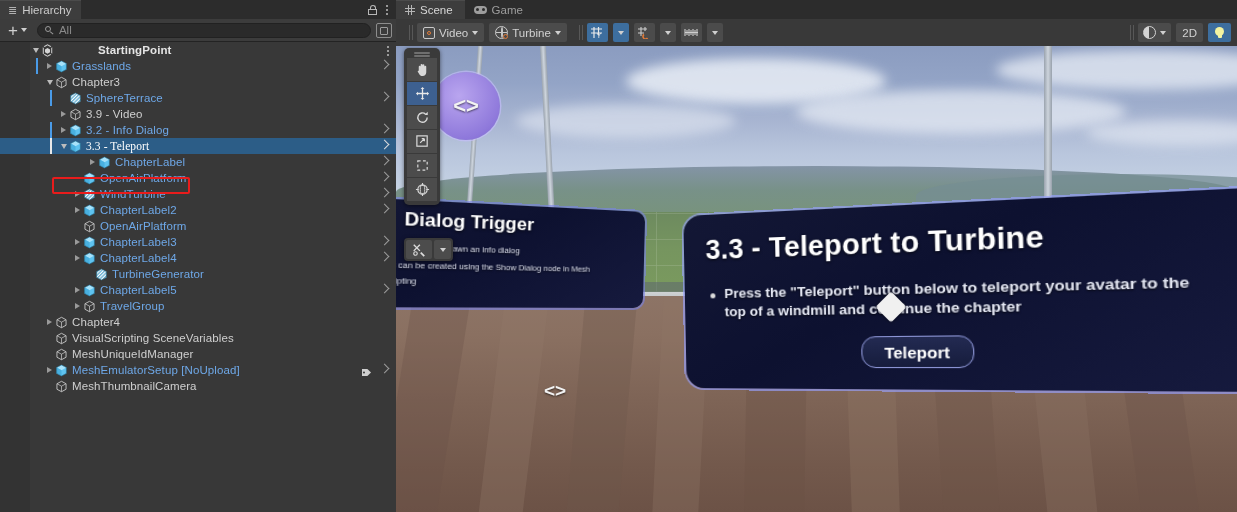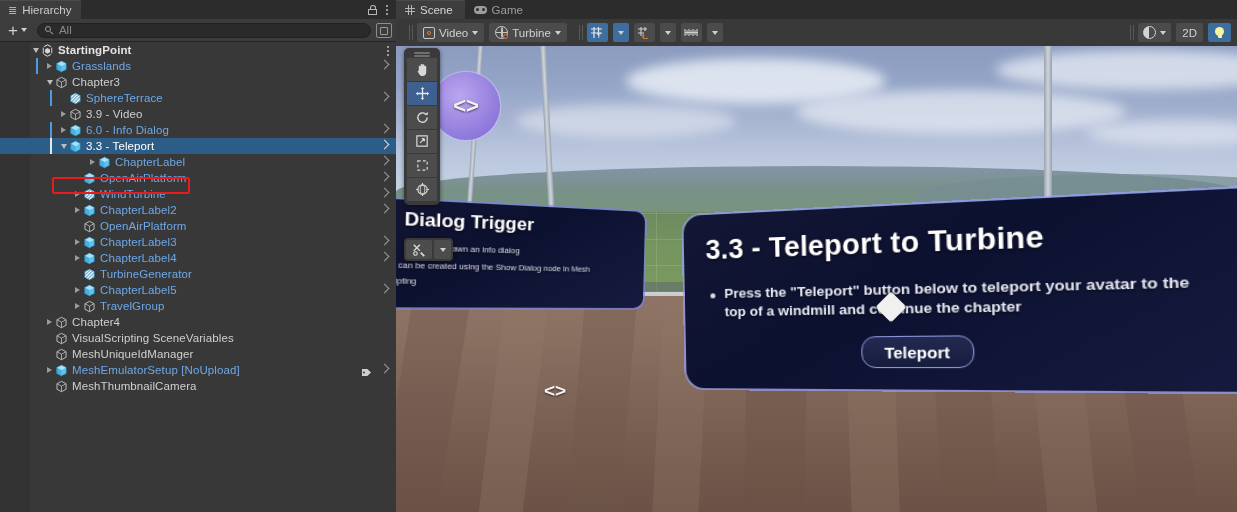--- a/index.html
+++ b/index.html
@@ -45,22 +45,22 @@
               border:1.2px solid #9d9d9d;border-radius:1px;box-sizing:border-box;}
 
   .hier-body{flex:1;background:#383838;position:relative;overflow:hidden;}
   .gutter{position:absolute;left:0;top:0;width:30px;height:100%;background:#333333;}
   .rows{position:absolute;left:0;top:0;right:0;}
 
   .row{height:16px;display:flex;align-items:center;position:relative;white-space:nowrap;}
   .row.sel{background:#2c5d87;}
   .row-name{font-size:11.5px;color:#cfcfcf;letter-spacing:.1px;}
   .row-name.prefab{color:#6ea8e8;}
-  .row-name.bold{font-weight:bold;color:#e4e4e4;}
-  .row.sel .row-name{color:#ffffff;}
+  .row-name.bold{font-weight:bold;color:#e4e4e4;margin-left:40px;}
+  .row.sel .row-name{color:#ffffff;font-family:Liberation Serif, serif;}
   .twisty{width:11px;flex:none;display:flex;align-items:center;justify-content:center;}
   .twisty .t-right{width:0;height:0;border-top:3.5px solid transparent;border-bottom:3.5px solid transparent;
                    border-left:5px solid #9a9a9a;}
   .twisty .t-down{width:0;height:0;border-left:3.5px solid transparent;border-right:3.5px solid transparent;
                   border-top:5px solid #bcbcbc;}
   .pmark{position:absolute;width:2px;height:16px;background:#4a9be8;top:0;}
   .pmark.white{background:#e8e8e8;}
   .chev{position:absolute;right:8px;top:3px;width:6px;height:6px;border-right:1.6px solid #9c9c9c;
         border-top:1.6px solid #9c9c9c;transform:rotate(45deg);}
   .row.sel .chev{border-color:#dcdcdc;}
@@ -296,21 +296,21 @@
               <div class="t-right"></div>
             </div>
             <span class="oico">
               <svg width="13" height="13" viewBox="0 0 16 16" class="cube">
                 <path d="M8 1.2L14 4.4v7.2L8 14.8 2 11.6V4.4z" fill="#5fc3f0"></path>
                 <path d="M8 1.2L14 4.4 8 7.6 2 4.4z" fill="#a8e2fa"></path>
                 <path d="M8 7.6v7.2L2 11.6V4.4z" fill="#49b0e0"></path>
                 <path d="M8 1.2L14 4.4v7.2L8 14.8 2 11.6V4.4z" fill="none" stroke="#2a6d8d" stroke-width=".8"></path>
               </svg>
             </span>
-            <span class="row-name prefab">6.0 - Info Dialog</span>
+            <span class="row-name prefab">3.2 - Info Dialog</span>
             <div class="chev"></div>
           </div>
           <div class="row sel" style="top: 96px; position: absolute; left: 0px; right: 0px;">
             <div class="pmark white" style="left: 50px;"></div>
             <div style="width: 58px; flex: 0 0 auto;"></div>
             <div class="twisty">
               <div class="t-down"></div>
             </div>
             <span class="oico">
               <svg width="13" height="13" viewBox="0 0 16 16" class="cube">
@@ -425,21 +425,21 @@
               <svg width="13" height="13" viewBox="0 0 16 16" class="cube">
                 <path d="M8 1.2L14 4.4v7.2L8 14.8 2 11.6V4.4z" fill="#5fc3f0"></path>
                 <path d="M8 1.2L14 4.4 8 7.6 2 4.4z" fill="#a8e2fa"></path>
                 <path d="M8 7.6v7.2L2 11.6V4.4z" fill="#49b0e0"></path>
                 <path d="M8 1.2L14 4.4v7.2L8 14.8 2 11.6V4.4z" fill="none" stroke="#2a6d8d" stroke-width=".8"></path>
               </svg>
             </span>
             <span class="row-name prefab">ChapterLabel4</span>
             <div class="chev"></div>
           </div>
-          <div class="row" style="top: 224px; position: absolute; left: 0px; right: 0px;">
+          <div class="row" style="top: 224px; position: absolute; left: 12px; right: 0px;">
             <div style="width: 72px; flex: 0 0 auto;"></div>
             <div class="twisty"></div>
             <span class="oico">
               <svg width="13" height="13" viewBox="0 0 16 16" class="cube">
                 <defs>
                   <pattern id="hat" width="3" height="3" patternUnits="userSpaceOnUse" patternTransform="rotate(45)">
                     <rect width="1.4" height="3" fill="#ffffff"></rect>
                     <rect x="1.4" width="1.6" height="3" fill="#7dcaee"></rect>
                   </pattern>
                 </defs>

